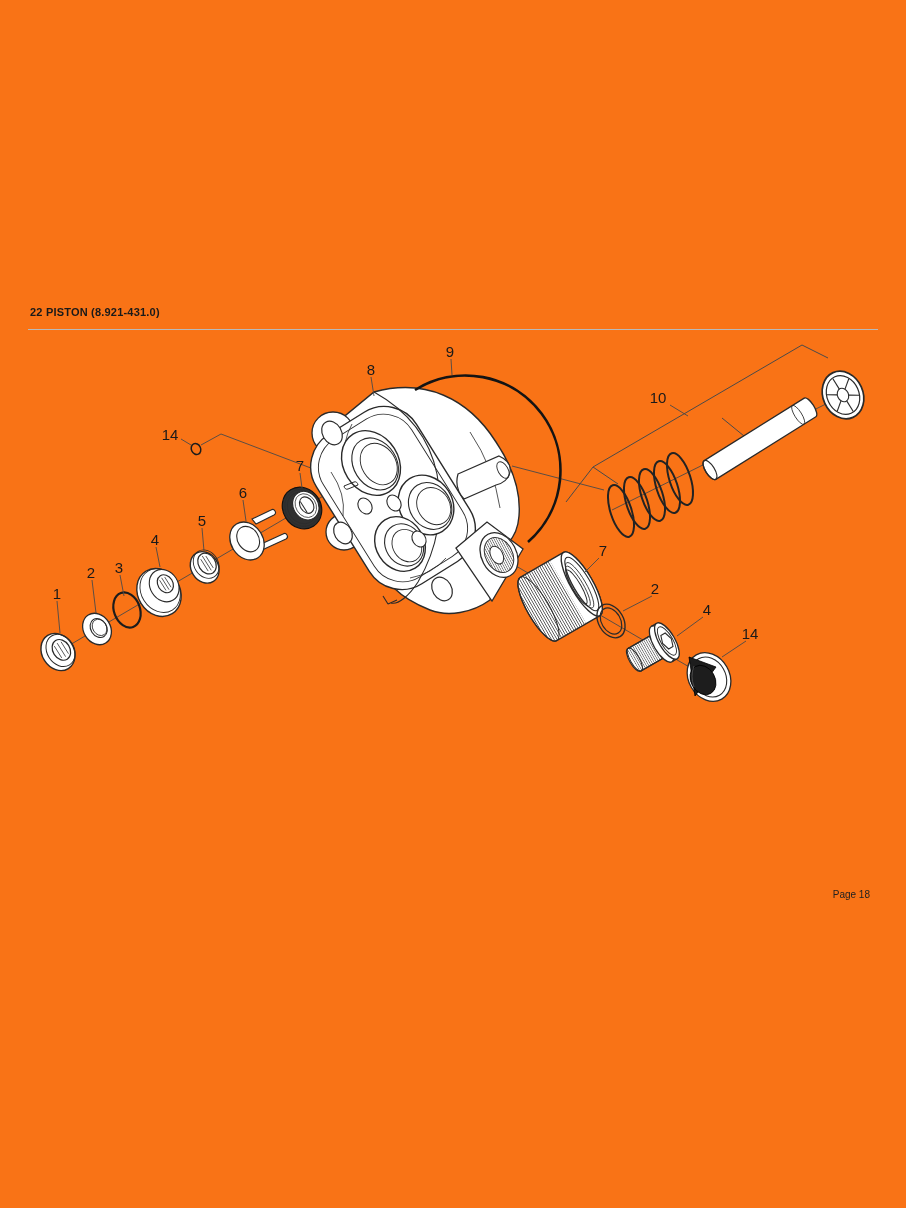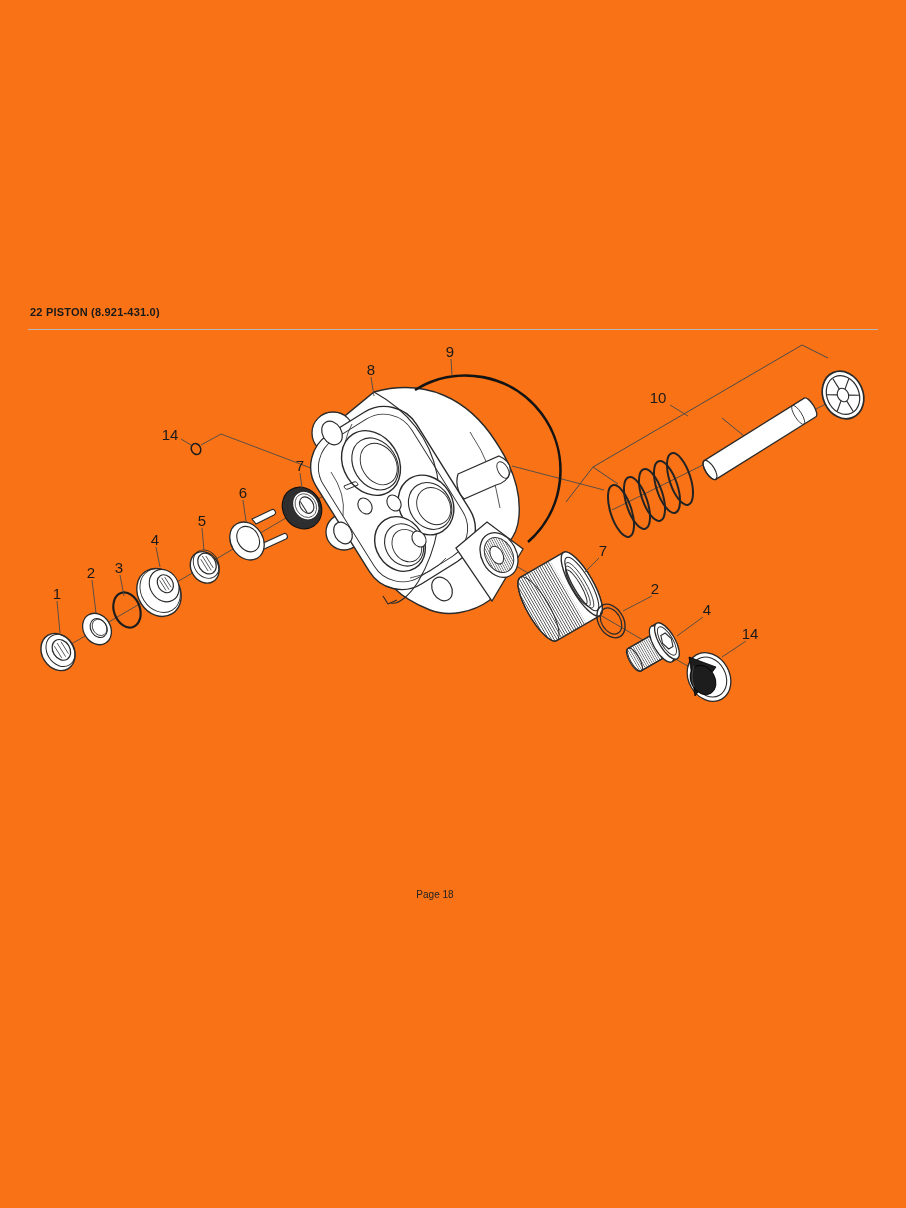--- a/index.html
+++ b/index.html
@@ -1,21 +1,21 @@
 <!DOCTYPE html>
 <html><head>
 <meta charset="utf-8">
 <style>
   html,body{margin:0;padding:0;background:#fff;}
   .page{position:relative;width:906px;height:1208px;background:#f97316;overflow:hidden;
         font-family:"Liberation Sans",sans-serif;color:#1a1a1a;}
   .page-title{position:absolute;left:30px;top:306px;font-size:11px;font-weight:bold;
               letter-spacing:.2px;white-space:nowrap;}
   .rule{position:absolute;left:28px;top:329px;width:850px;height:1px;background:#b9b9b9;}
-  .page-num{position:absolute;left:0;top:889px;width:870px;text-align:center;font-size:10px;color:#222;}
+  .page-num{position:absolute;left:0;top:889px;width:870px;text-align:right;font-size:10px;color:#222;}
   .diagram{position:absolute;left:0;top:0;width:906px;height:1208px;}
   .callout{position:absolute;transform:translate(-50%,-50%);font-size:15px;color:#1a1a1a;
            line-height:1;white-space:nowrap;}
   svg .w{fill:#fff;stroke:#2a2a2a;}
   svg .s{fill:none;stroke:#2a2a2a;}
   svg .thin{fill:none;stroke:#4a4a4a;}
 </style>
 </head>
 <body>
 

